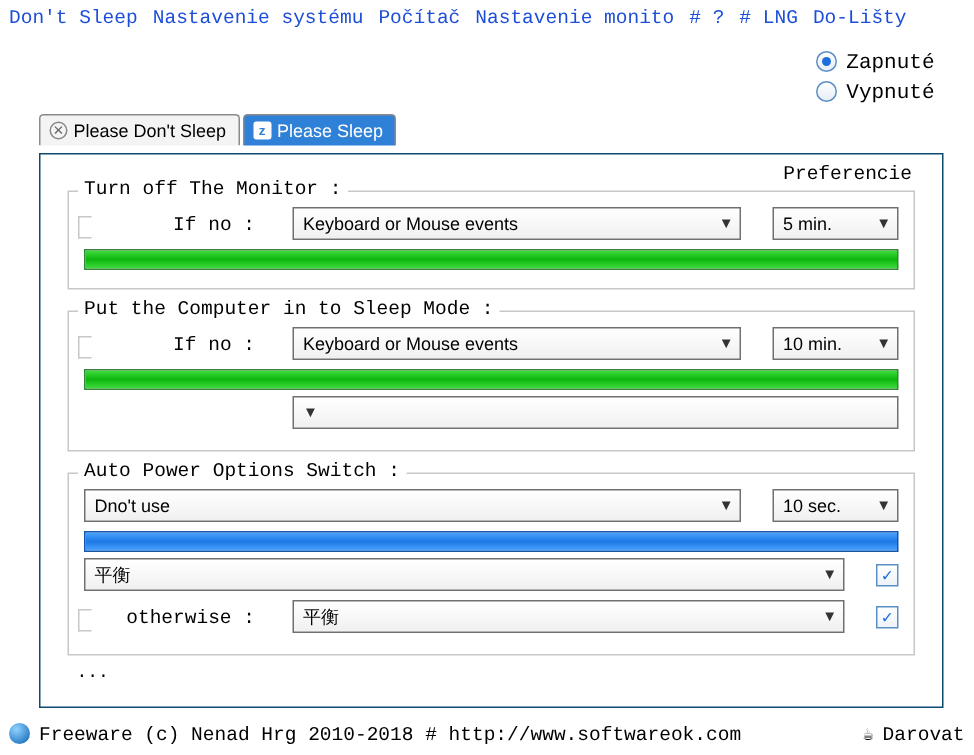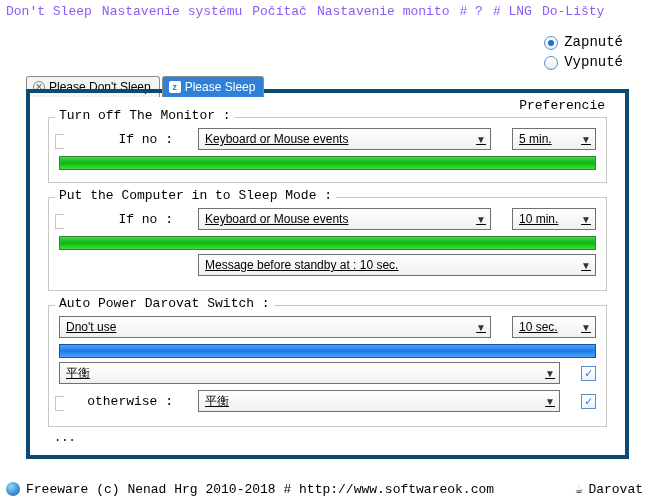--- a/index.html
+++ b/index.html
@@ -11,34 +11,34 @@
     font-family: "Segoe UI", Tahoma, Arial, sans-serif;
     font-size: 12px;
     background: #fff;
     color: #000;
     overflow: hidden;
   }
   .menubar {
     padding: 4px 6px;
     font-family: "Courier New", monospace;
     font-size: 13px;
-    color: #8b5cf6;
+    color: #1d4ed8;
     display: flex;
     gap: 10px;
     white-space: nowrap;
   }
   .menubar span { display: inline-block; }
   .radio-group {
     position: absolute;
     right: 26px;
     top: 34px;
     font-family: "Courier New", monospace;
     font-size: 14px;
   }
-  .radio-row { display: flex; align-items: flex-end; gap: 6px; margin-bottom: 4px;}
+  .radio-row { display: flex; align-items: flex-start; gap: 6px; margin-bottom: 4px;}
   .radio {
     width: 14px; height: 14px; border: 1px solid #5a8fc5; border-radius: 50%; display:inline-flex; align-items:center; justify-content:center;
     background: linear-gradient(#fff,#e6eef7);
   }
   .radio.checked::after {
     content:""; width:6px; height:6px; border-radius:50%; background:#1c6fdc;
   }
   .tabs {
     position: absolute;
     left: 26px;
@@ -64,22 +64,22 @@
     z-index: 2;
   }
   .tab-icon-x {
     width: 12px; height: 12px; border:1px solid #888; border-radius:50%; display:inline-flex; align-items:center; justify-content:center; font-size:9px; line-height:1; color:#666;
   }
   .tab-icon-z {
     width: 12px; height: 12px; background:#fff; border-radius:2px; display:inline-flex; align-items:center; justify-content:center; font-size:9px; color:#2f81d7; font-weight:bold;
   }
   .panel {
     position: absolute;
-    left: 26px; right: 20px; top: 89px;
-    border: 4px solid #0c4a6e;
+    left: 26px; right: 20px; top: 102px;
+    border: 1px solid #0c4a6e;
     height: 370px;
     padding: 10px 18px 6px 18px;
     font-family: "Courier New", monospace;
   }
   .prefs-link {
     position:absolute; right: 20px; top: 5px;
     font-family: "Courier New", monospace; font-size:13px;
   }
   .group {
     border: 1px solid #c7c7c7;
@@ -113,21 +113,20 @@
   }
   .combo {
     flex: 1;
     height: 22px;
     border: 1px solid #707070;
     background: linear-gradient(#fff,#f0f0f0);
     display: flex; align-items: center; justify-content: space-between;
     padding: 0 4px 0 6px;
     font-family: "Segoe UI", Tahoma, sans-serif;
     font-size: 12px;
-    text-decoration: underline;
   }
   .combo.small { flex: 0 0 84px; }
   .combo .arrow { font-size: 10px; color:#333; }
   .bar {
     height: 14px;
     border: 1px solid #3a843a;
     background: linear-gradient(#3fdc3f,#0db60d,#3fdc3f);
     margin: 2px 0 4px 0;
   }
   .bar.blue {
@@ -215,28 +214,27 @@
       </div>
       <div class="combo small">
         <span>10 min.</span>
         <span class="arrow">▼</span>
       </div>
     </div>
     <div class="bar"></div>
     <div class="row">
       <label class="lead" style="visibility:hidden">.</label>
       <div class="combo">
-        <span>Message before standby at : 10 sec.</span>
         <span class="arrow">▼</span>
       </div>
     </div>
   </div>
 
   <div class="group">
-    <div class="group-title">Auto Power Darovat Switch :</div>
+    <div class="group-title">Auto Power Options Switch :</div>
     <div class="row">
       <div class="combo">
         <span>Dno't use</span>
         <span class="arrow">▼</span>
       </div>
       <div class="combo small">
         <span>10 sec.</span>
         <span class="arrow">▼</span>
       </div>
     </div>

